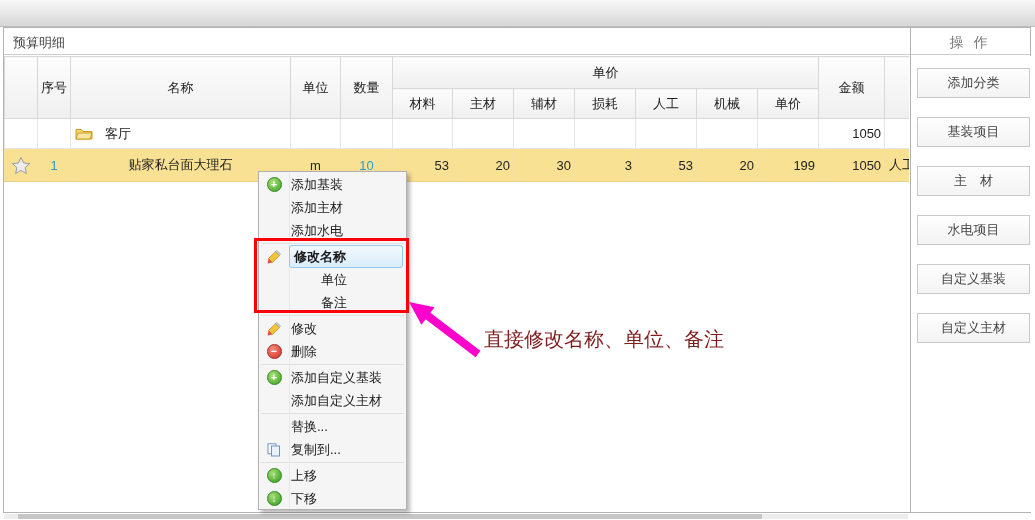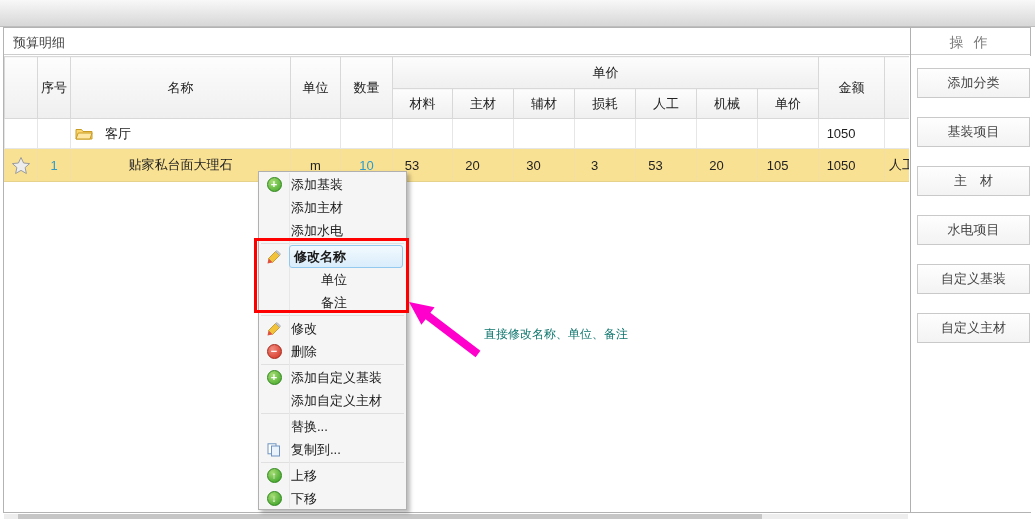--- a/index.html
+++ b/index.html
@@ -25,21 +25,21 @@
   .table-area { position:absolute; left:0; top:28px; width:905px; height:452px; overflow:hidden; background:#fff; }
   table { border-collapse:collapse; table-layout:fixed; width:905px; }
   th, td { overflow:hidden; white-space:nowrap; font-weight:normal; }
   thead th { background:linear-gradient(#fdfdfd,#efefef); border:1px solid #d8d8d8;
     text-align:center; color:#222; font-size:13px;font-family:Liberation Serif, serif; }
   thead tr.h1 th { height:32px; }
   thead tr.h2 th { height:30px; }
   tbody td { border:1px solid #e6e6e6; border-top:none; font-size:13px; color:#222; }
   tr.row-folder td { height:30px; background:#fff; }
   tr.row-item td { height:33px; background:#f9e193; border-color:#f3dfa4; border-bottom:1px solid #e6d28b; }
-  td.c { text-align:center; } td.r { text-align:center; padding-right:21px; } td.l { text-align:left; padding-left:4px; }
+  td.c { text-align:center; } td.r { text-align:right; padding-right:3px; } td.l { text-align:left; padding-left:4px; }
   .blue { color:#2e9bcb; }
   .name-cell { display:flex; align-items:center; gap:12px; }
   .star-svg, .folder-svg { display:inline-block; vertical-align:middle; }
 
   
   .hscroll-track { position:absolute; left:4px; top:514px; width:904px; height:5px; background:#ededed; }
   .hscroll-thumb { position:absolute; left:14px; top:0; width:744px; height:5px; background:#c6c6c6; }
 
   
   .sidebar { position:absolute; left:907px; top:28px; width:120px; bottom:0; background:#fff; }
@@ -63,21 +63,21 @@
   .circ { width:15px; height:15px; border-radius:50%; color:#fff; font-size:11px; font-weight:bold;
     line-height:13px; text-align:center; display:inline-block; }
   .ic-add { background:radial-gradient(circle at 35% 30%, #a6dd74, #3fa426); border:1px solid #2f861b; }
   .ic-del { background:radial-gradient(circle at 35% 30%, #f08a7e, #d42f1e); border:1px solid #a52619; }
   .ic-up, .ic-dn { background:radial-gradient(circle at 35% 30%, #a6dd74, #2f9b1d); border:1px solid #2f861b; font-size:10px; }
 
   
   .hl-rect { position:absolute; left:254px; top:238px; width:155px; height:75px;
     border:3px solid #fe0000; z-index:60; pointer-events:none; }
   .arrow-svg { position:absolute; left:403px; top:296px; z-index:55; pointer-events:none; }
-  .note-text { position:absolute; left:484px; top:326px; font-size:12px; color:#0f766e; z-index:40; }
+  .note-text { position:absolute; left:484px; top:326px; font-size:20px; color:#7f1d1d; z-index:40; }
 </style>
 </head>
 <body>
 
 <div class="stage">
 
   <div class="top-bar"></div>
 
   <div class="panel">
 
@@ -161,21 +161,21 @@
             <td class="c blue">1</td>
             <td class="c">贴家私台面大理石</td>
             <td class="c">m</td>
             <td class="c blue">10</td>
             <td class="r">53</td>
             <td class="r">20</td>
             <td class="r">30</td>
             <td class="r">3</td>
             <td class="r">53</td>
             <td class="r">20</td>
-            <td class="r">105</td>
+            <td class="r">199</td>
             <td class="r">1050</td>
             <td class="l">人工</td>
           </tr>
         </tbody>
       </table>
     </div>
 
     <div class="sidebar">
       <button class="side-btn">添加分类</button>
       <button class="side-btn">基装项目</button>

